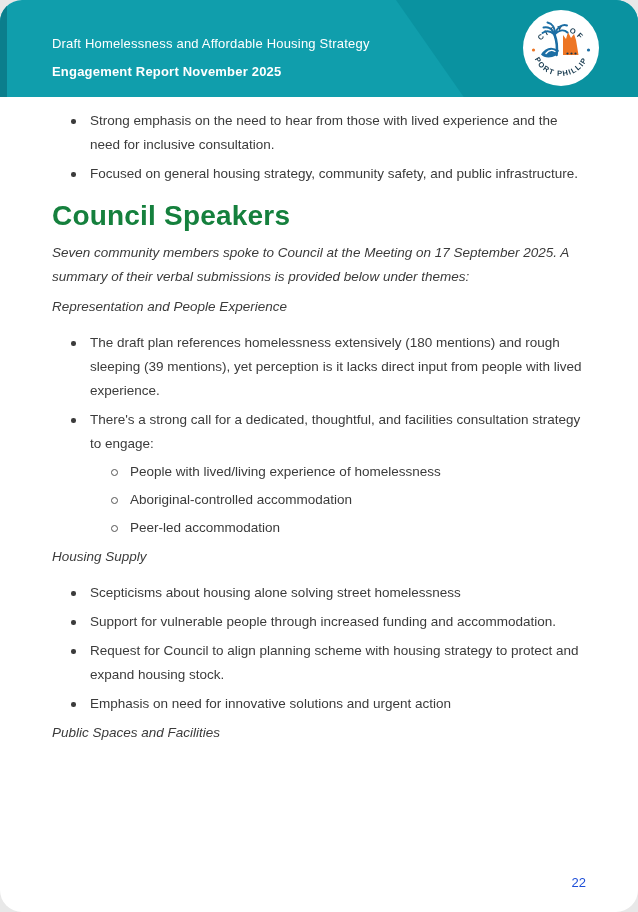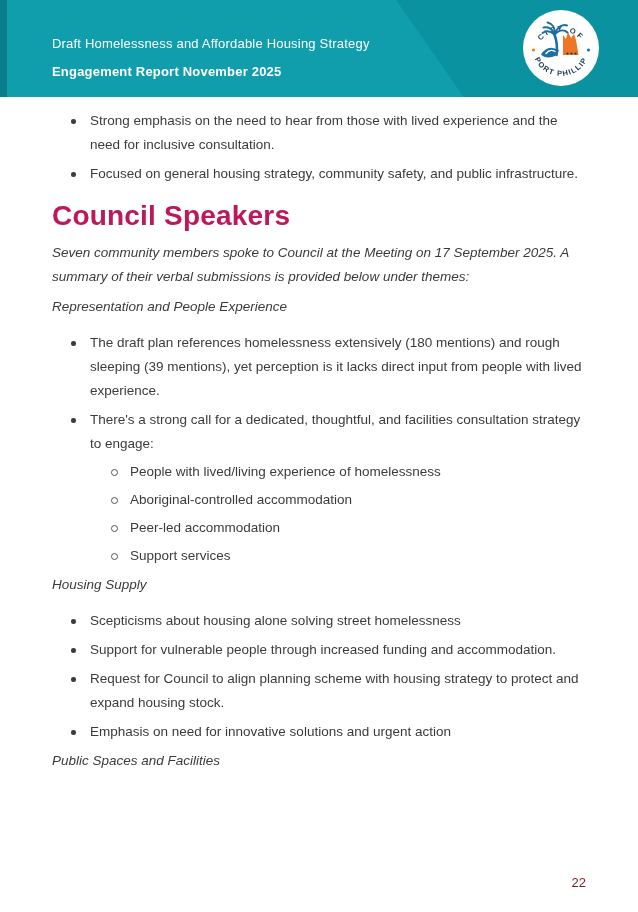--- a/index.html
+++ b/index.html
@@ -1,20 +1,20 @@
 <!DOCTYPE html>
 <html><head>
 <meta charset="utf-8">
 <style>
   * { margin:0; padding:0; box-sizing:border-box; }
   html,body { background:#e8e8e8; }
   .page {
     width:638px; height:912px; margin:0 auto; background:#ffffff;
     position:relative; overflow:hidden;
-    font-family:"Liberation Sans", sans-serif; color:#3b3b3b;
+    font-family:"Liberation Sans", sans-serif; color:#3b3b3b;border-radius:22px;
   }
   
   .header { position:relative; height:97px; background:#109eac; overflow:hidden; }
   .header-strip { position:absolute; left:0; top:0; width:7px; height:100%; background:#0b7e8c; }
   .header-diag {
     position:absolute; top:0; left:396px; width:242px; height:100%;
     background:#0a92a0;
     clip-path:polygon(0 0, 100% 0, 100% 100%, 28% 100%);
   }
   .header-text { position:absolute; left:52px; top:36px; z-index:2; }
@@ -29,26 +29,26 @@
     width:4.5px; height:4.5px; border-radius:50%; background:#3b3b3b;
   }
   .sub-list { margin-top:4px; }
   .sub-bullet { position:relative; padding-left:40px; margin-bottom:4px; }
   .sub-bullet::before {
     content:""; position:absolute; left:21px; top:9px;
     width:5px; height:5px; border-radius:50%;
     border:1.2px solid #555; background:transparent;
   }
   .h1 {
-    font-size:28px; line-height:32px; font-weight:700; color:#be185d;
+    font-size:28px; line-height:32px; font-weight:700; color:#15803d;
     margin:14px 0 9px 0; letter-spacing:.2px;
   }
   .para { margin-bottom:6px;font-style:italic; }
   .theme { font-style:italic; margin:2px 0 12px 0; }
-  .page-number { position:absolute; right:52px; bottom:22px; font-size:13px; color:#7f1d1d;margin-top:20px; }
+  .page-number { position:absolute; right:52px; bottom:22px; font-size:13px; color:#1d4ed8;margin-top:20px; }
 </style>
 </head>
 <body>
 
 <div class="page">
 
   <div class="header">
     <div class="header-strip"></div>
     <div class="header-diag"></div>
     <div class="header-text">
@@ -116,23 +116,20 @@
       <div class="sub-list">
         <div class="sub-bullet">
           <span>People with lived/living experience of homelessness</span>
         </div>
         <div class="sub-bullet">
           <span>Aboriginal-controlled accommodation</span>
         </div>
         <div class="sub-bullet">
           <span>Peer-led accommodation</span>
         </div>
-        <div class="sub-bullet">
-          <span>Support services</span>
-        </div>
       </div>
     </div>
 
     <div class="theme">Housing Supply</div>
 
     <div class="bullet">
       <span>Scepticisms about housing alone solving street homelessness</span>
     </div>
     <div class="bullet">
       <span>Support for vulnerable people through increased funding and accommodation.</span>

